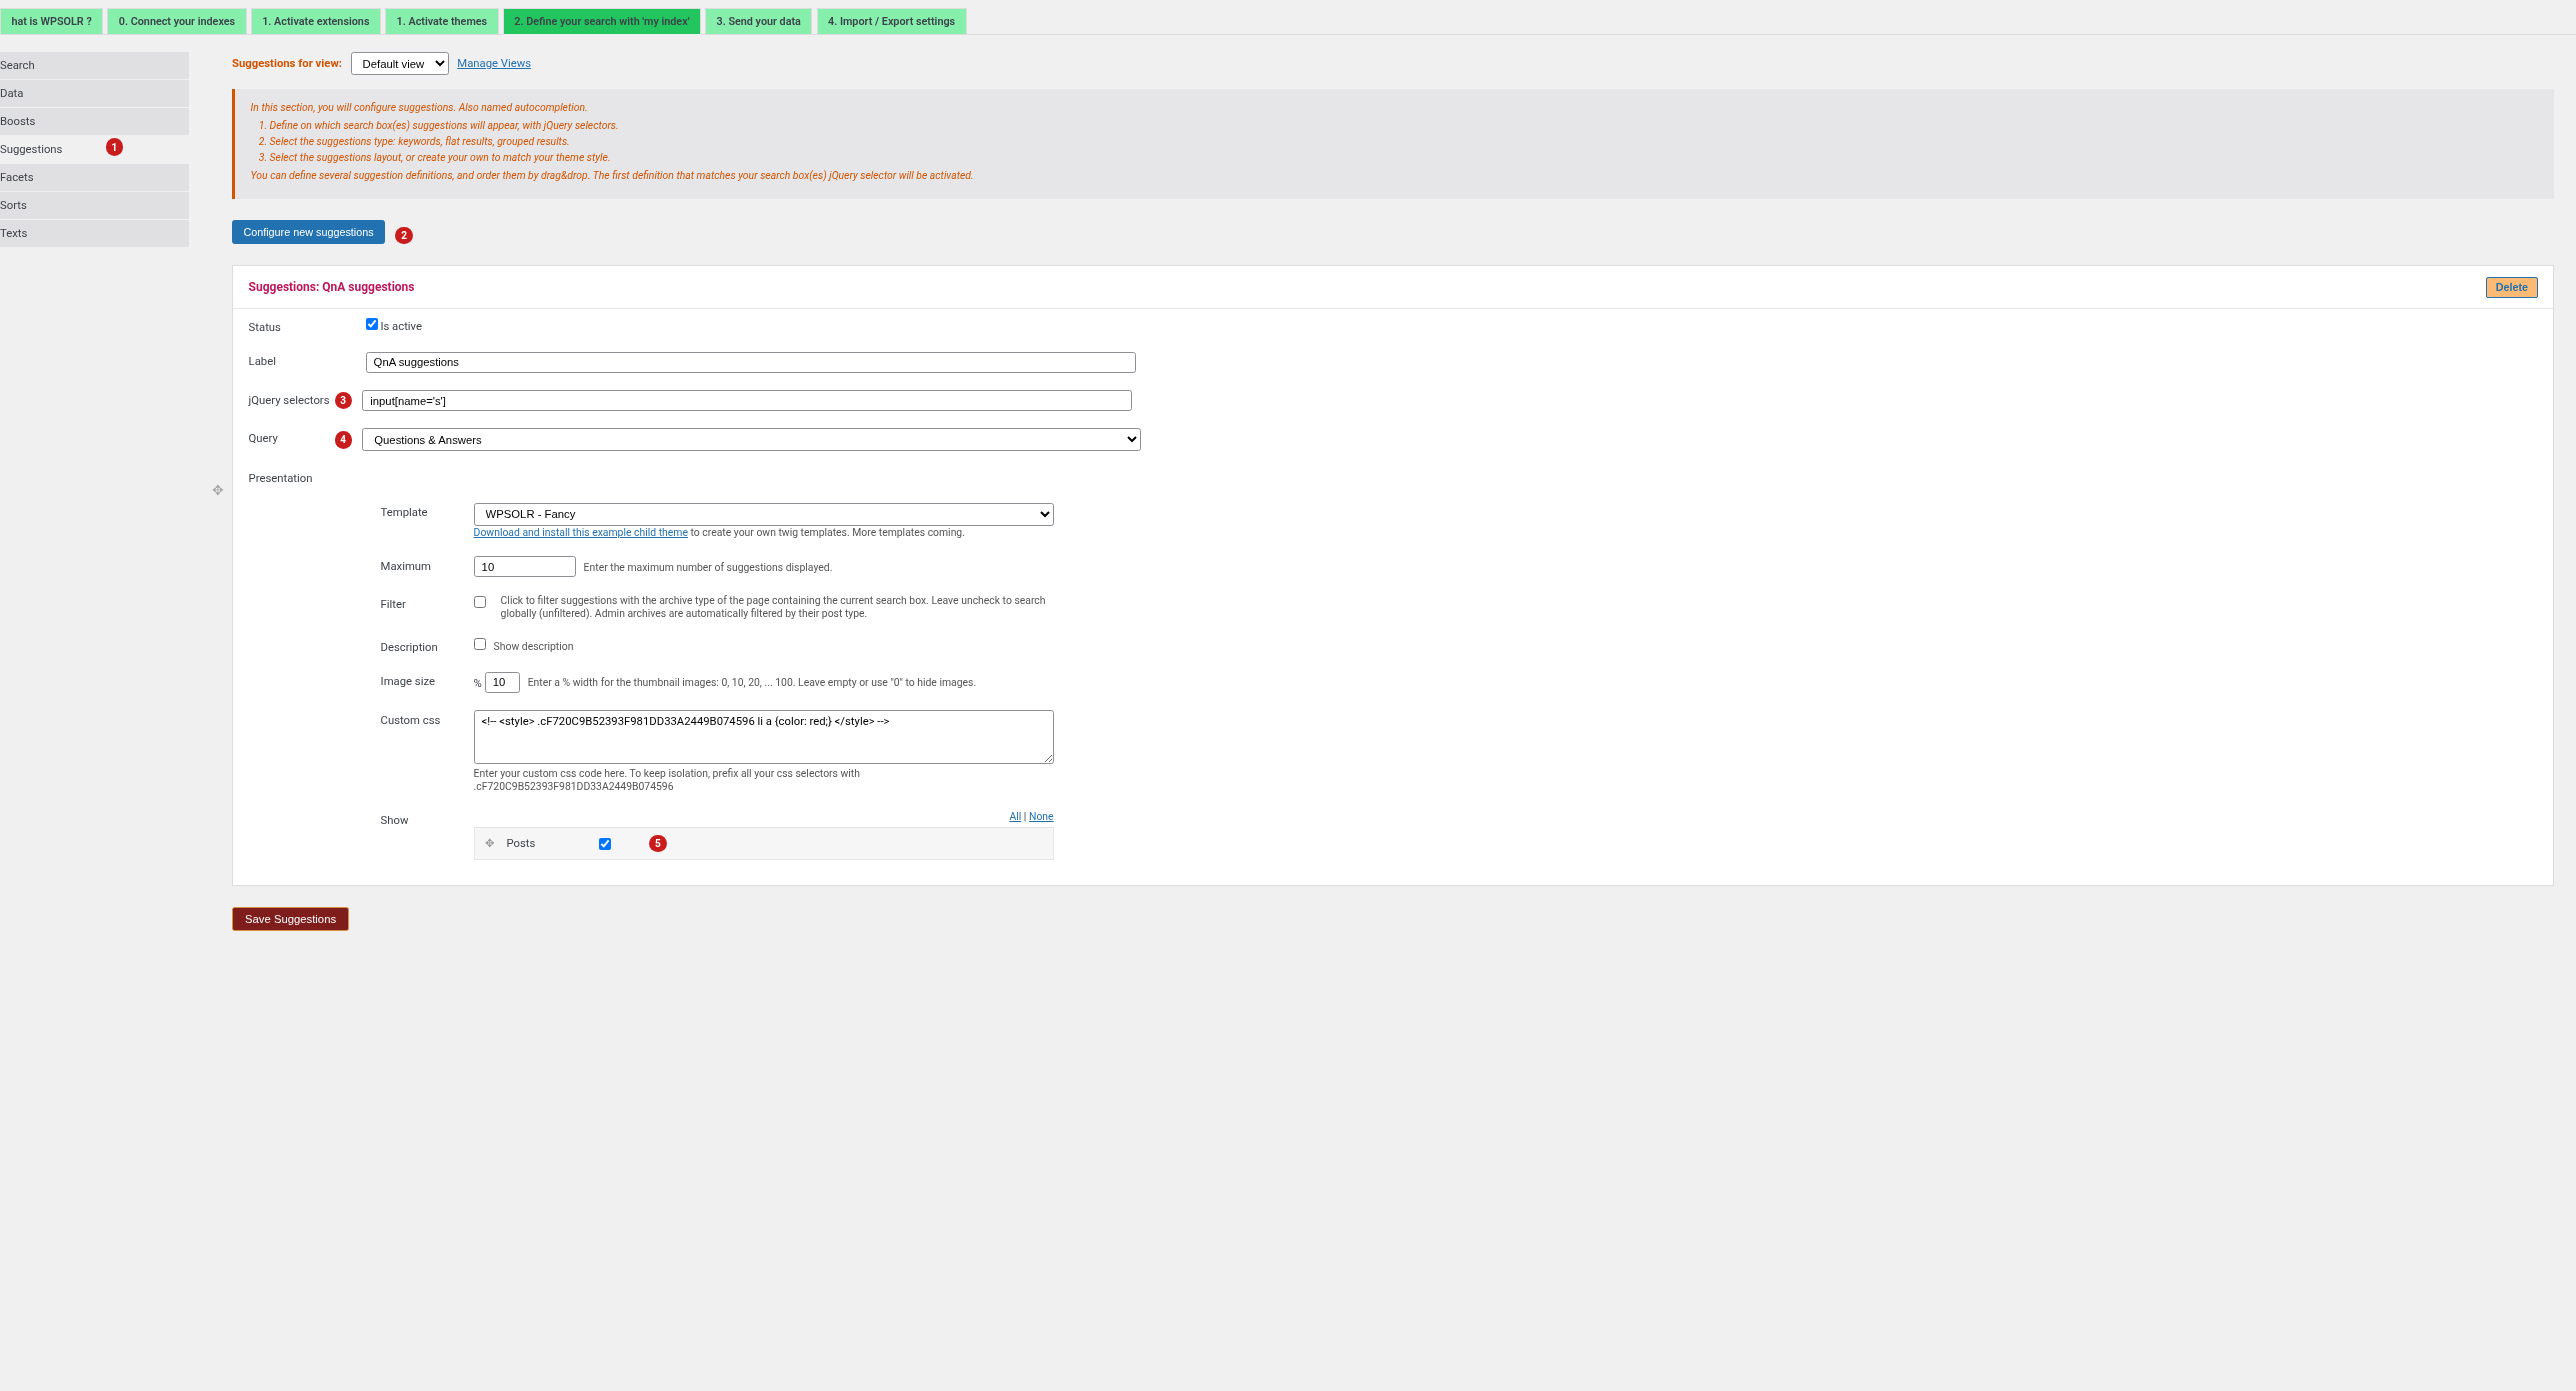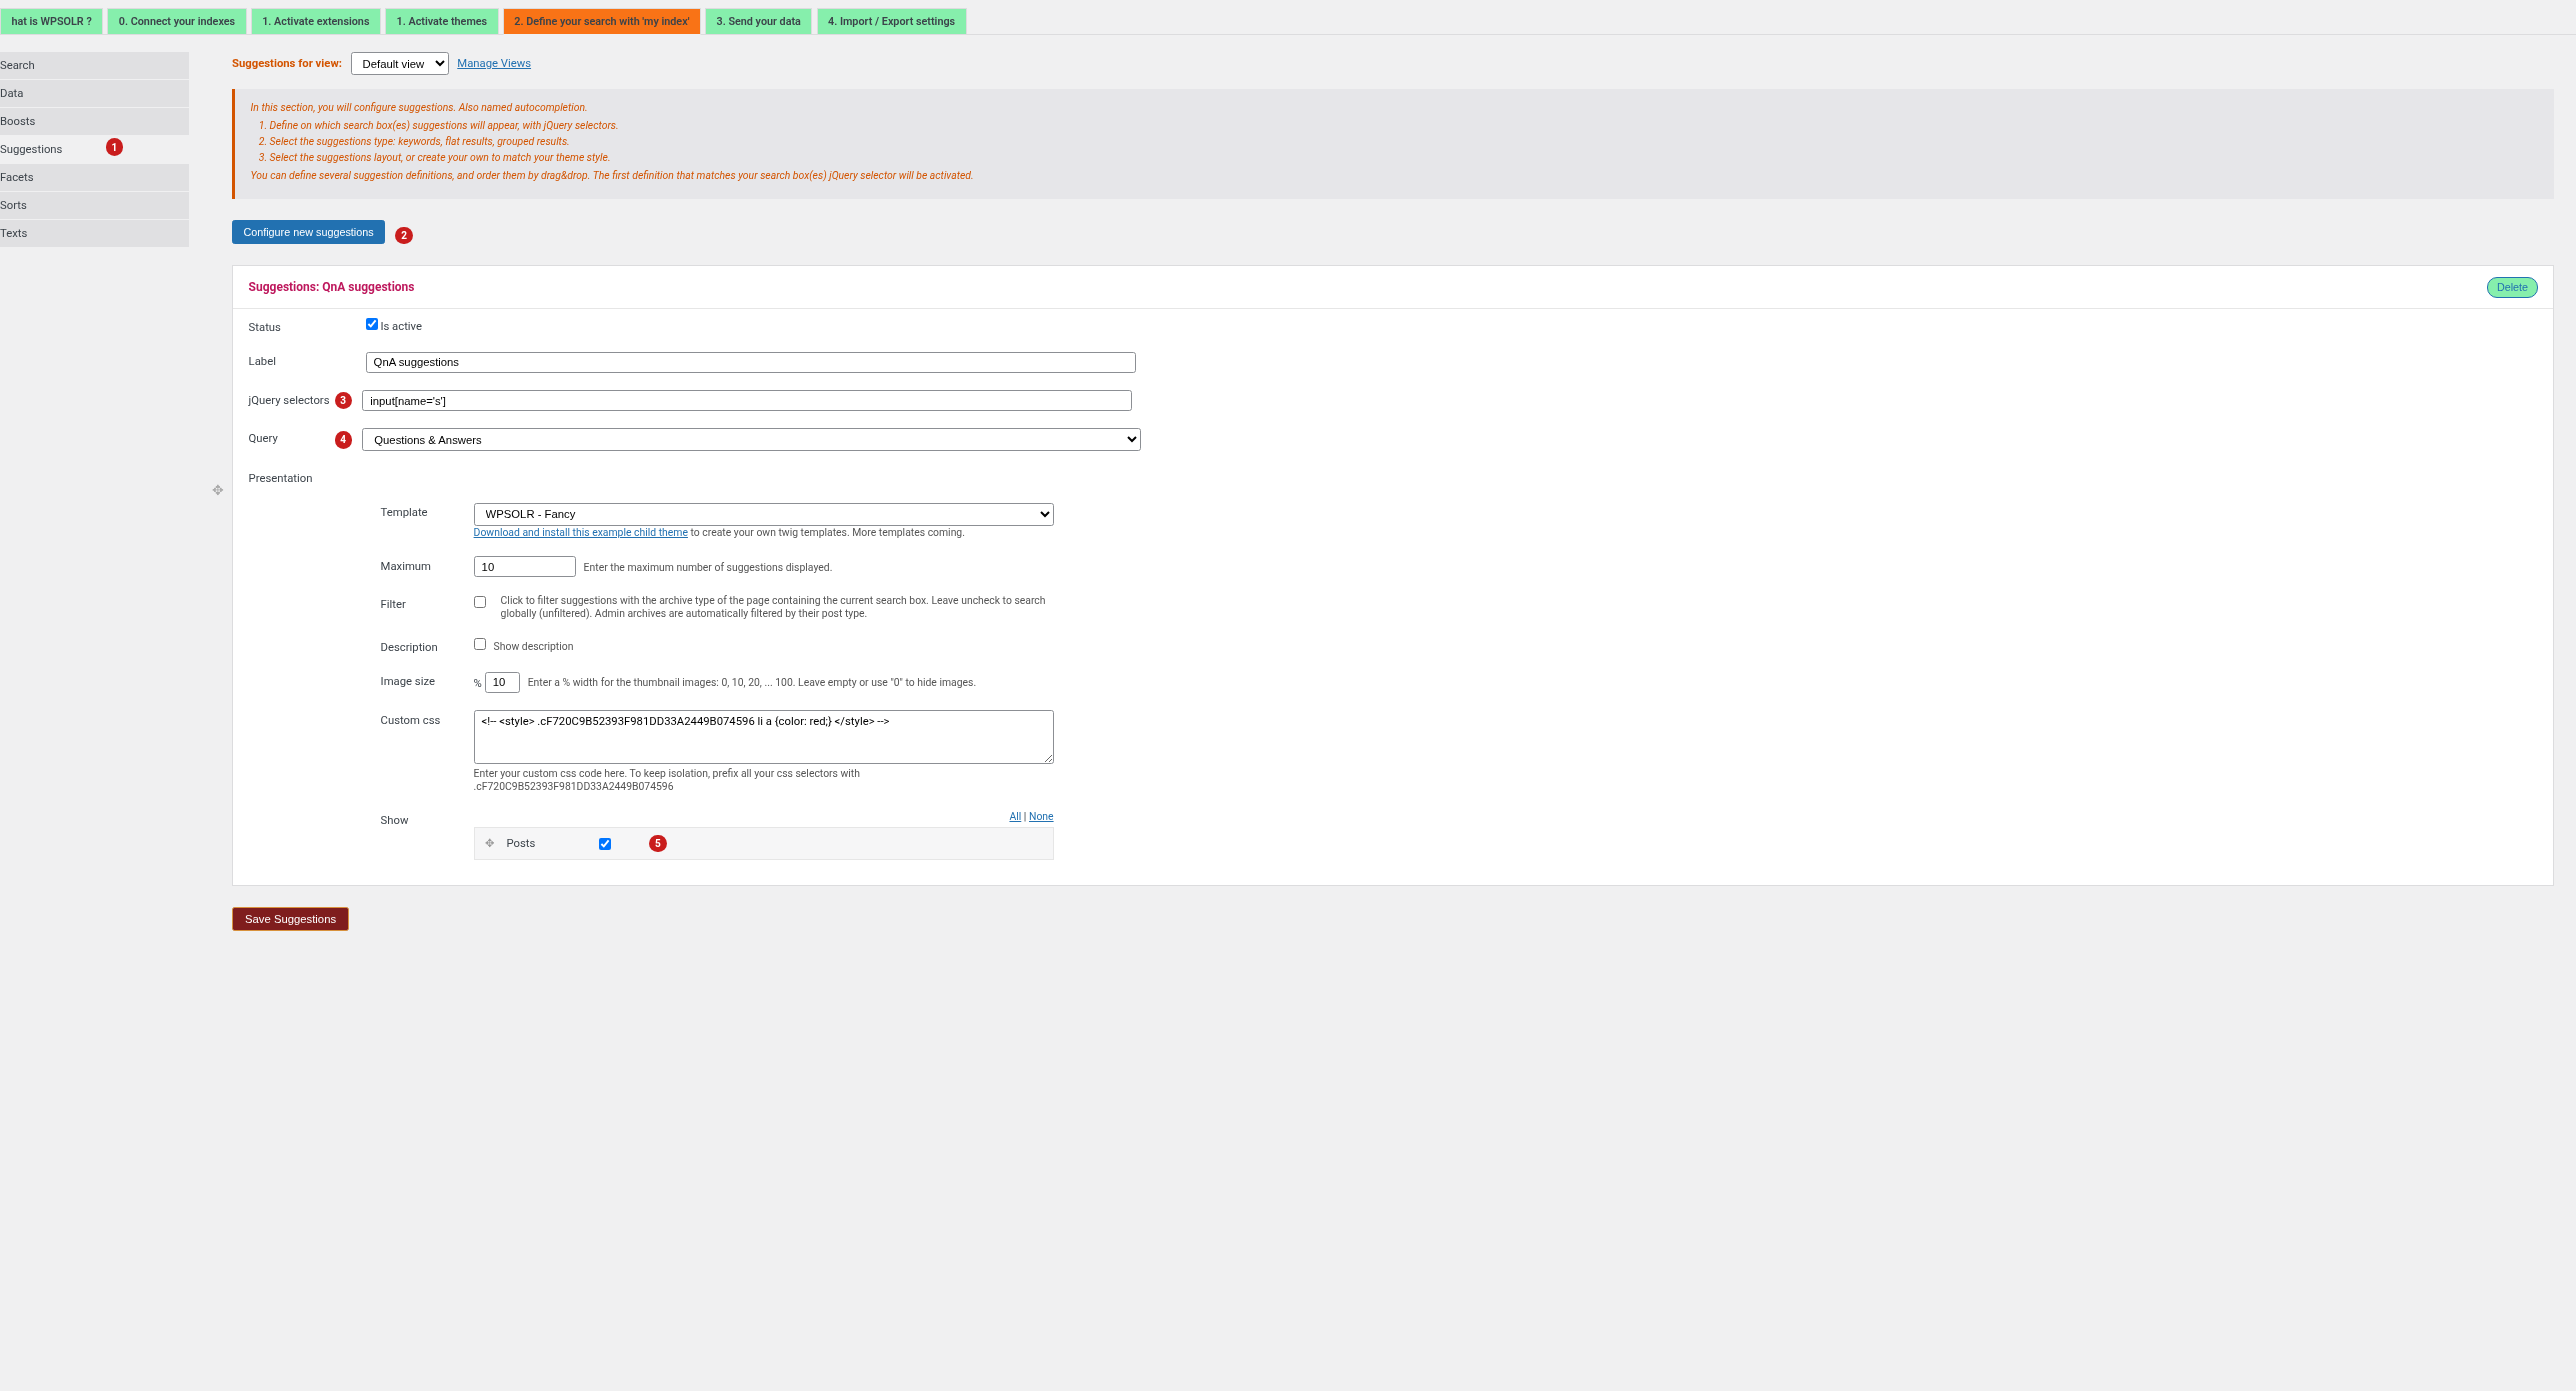--- a/index.html
+++ b/index.html
@@ -21,21 +21,21 @@
     padding: 6px 10.4px;
     background: #86efac;
     color: #3c434a;
     font-size: 10.8px;
     font-weight: 600;
     cursor: pointer;
     border: 0.9px solid #dcdcde;
     border-bottom: none;
   }
   .tab.active {
-    background: #f97316;
+    background: #22c55e;
     border-bottom: 0.9px solid #f0f0f1;
     margin-bottom: -0.9px;
   }
 
   
   .layout {
     display: flex;
     align-items: flex-start;
   }
   .sidebar {
@@ -123,27 +123,28 @@
   }
   .panel-head {
     padding: 10.4px 15.6px;
     border-bottom: 0.9px solid #e6e6e6;
     display: flex;
     justify-content: space-between;
     align-items: center;
   }
   .panel-head h3 { color: #be185d; font-size: 12px; font-weight: 700; }
   .btn-delete {
-    background: #86efac;
+    background: #fdba74;
     color: #2271b1;
     border: 0.9px solid #2271b1;
     padding: 3.5px 8.7px;
-    border-radius: 10px;
+    border-radius: 2px;
     font-size: 10.8px;
     cursor: pointer;
+    font-weight: bold;
   }
 
   .form-row {
     display: flex;
     padding: 8.7px 15.6px;
     align-items: flex-start;
   }
   .form-row > label.lbl {
     width: 117px;
     flex: 0 0 117px;

